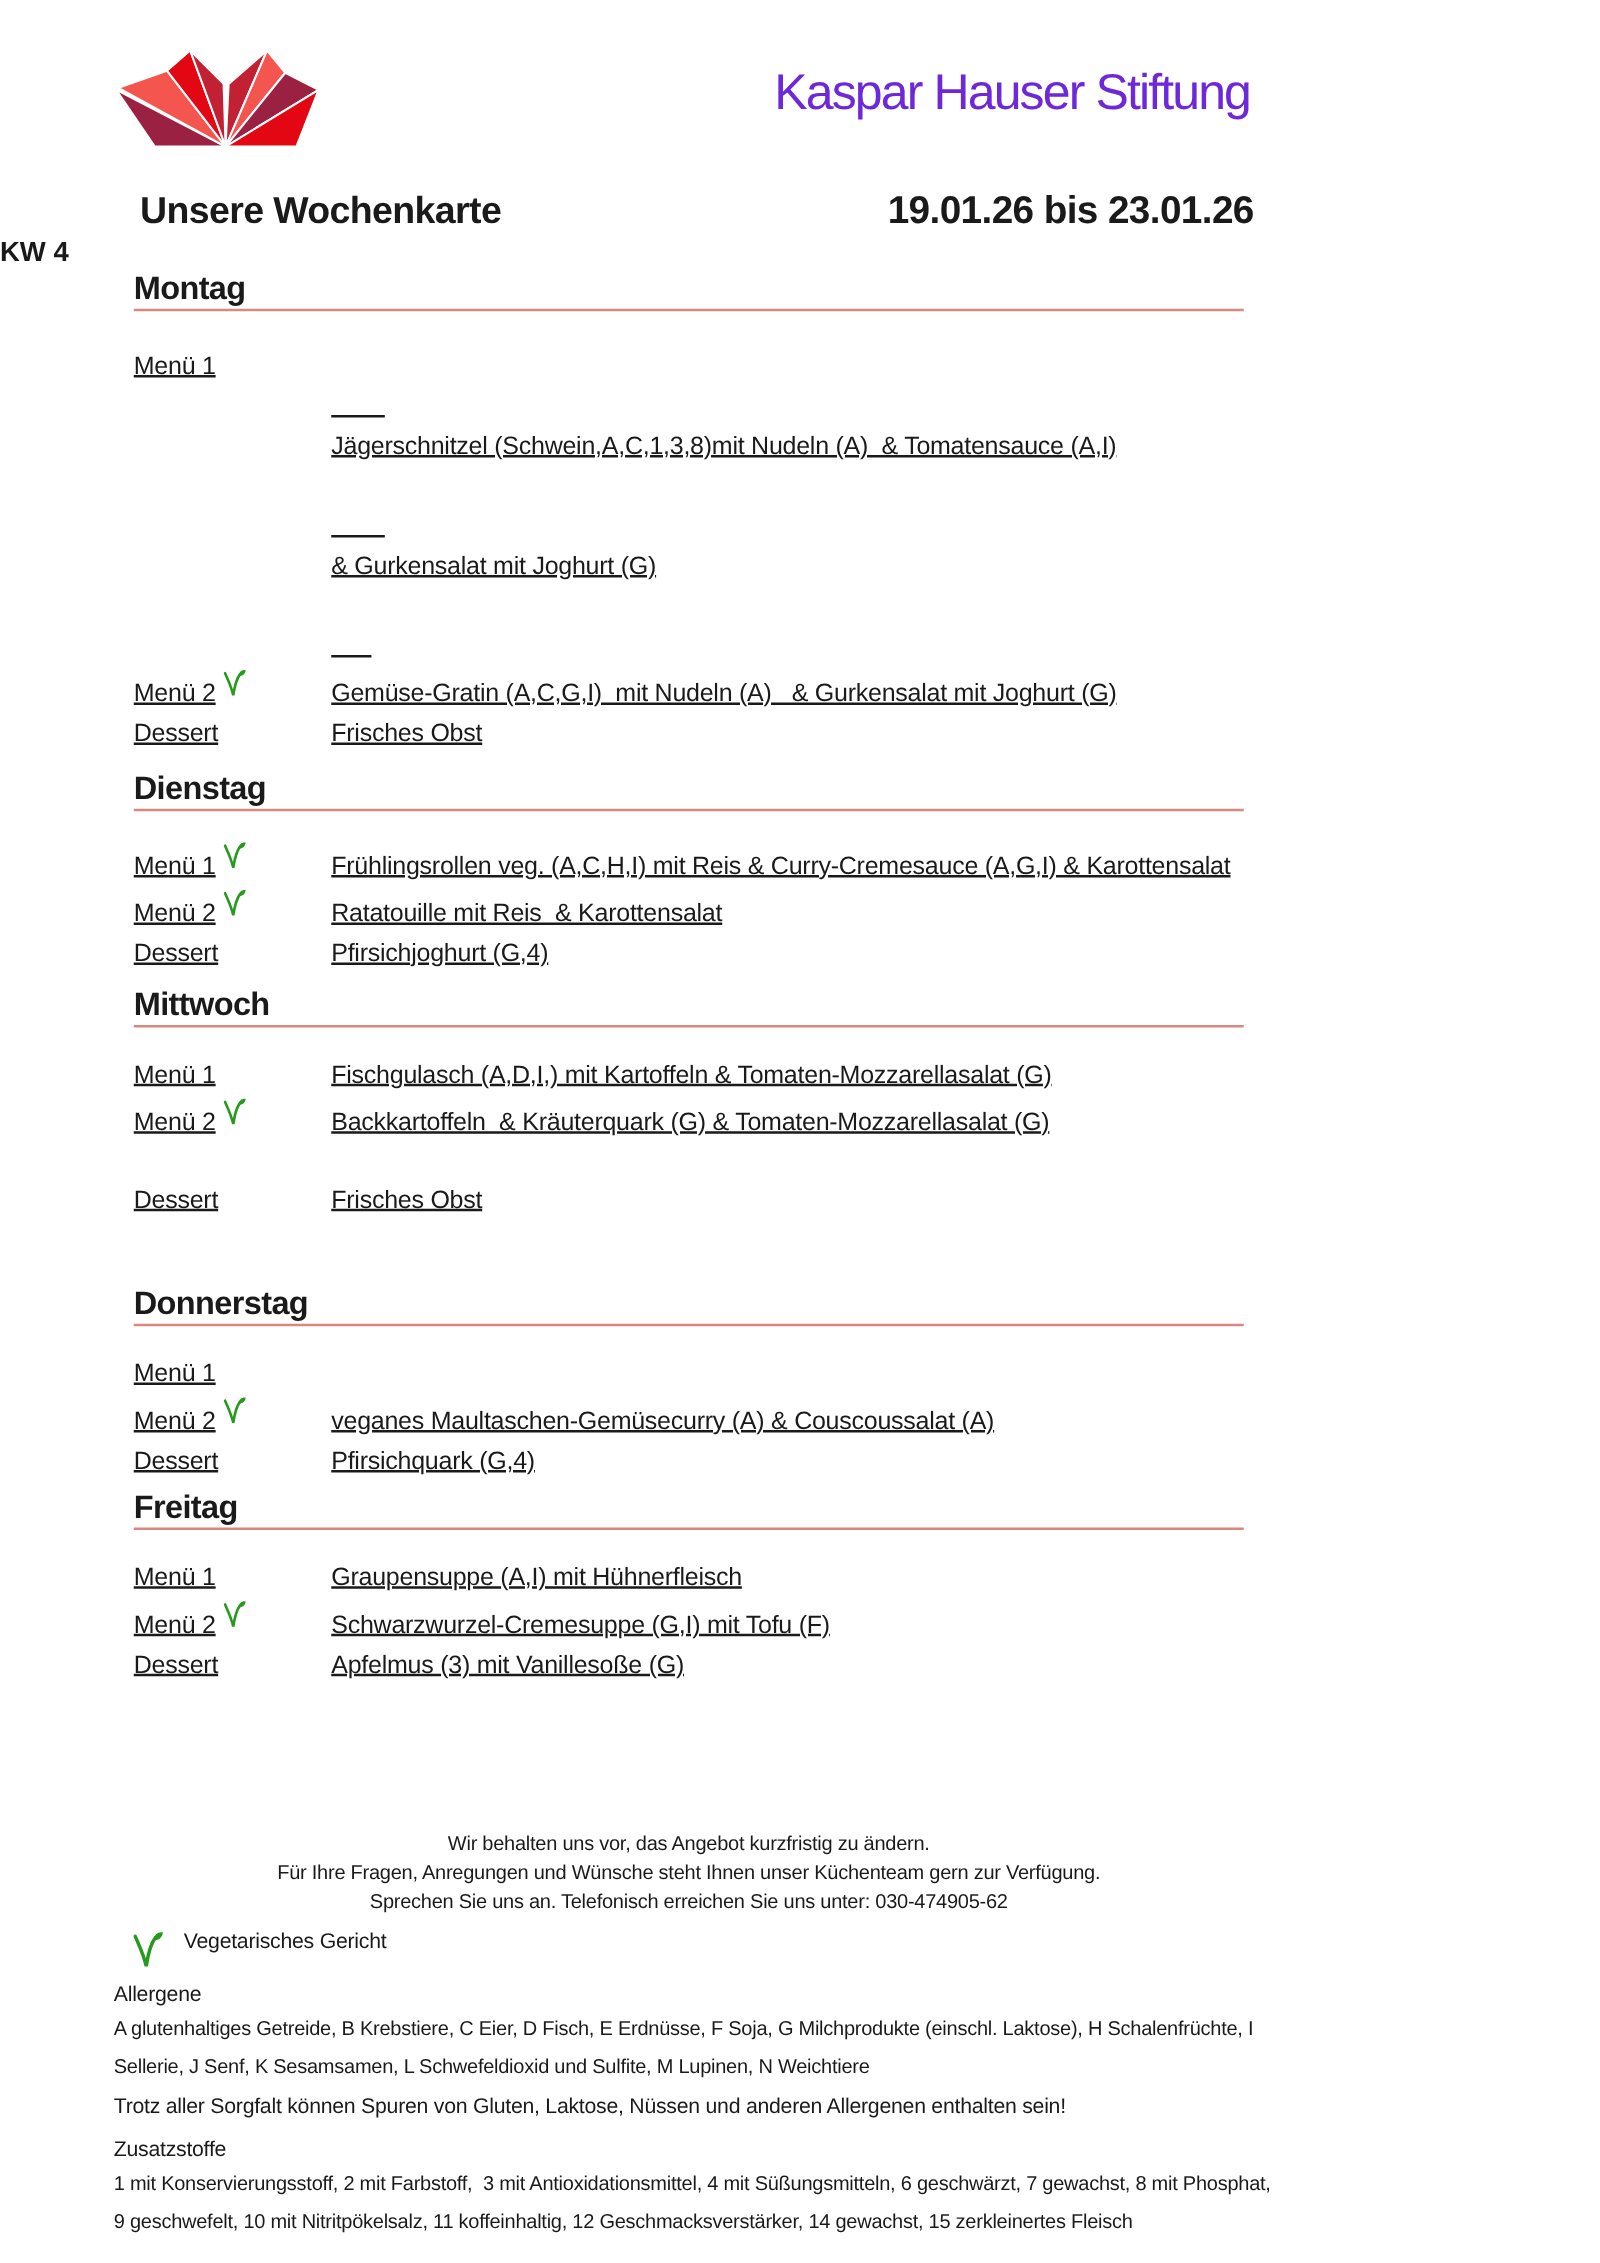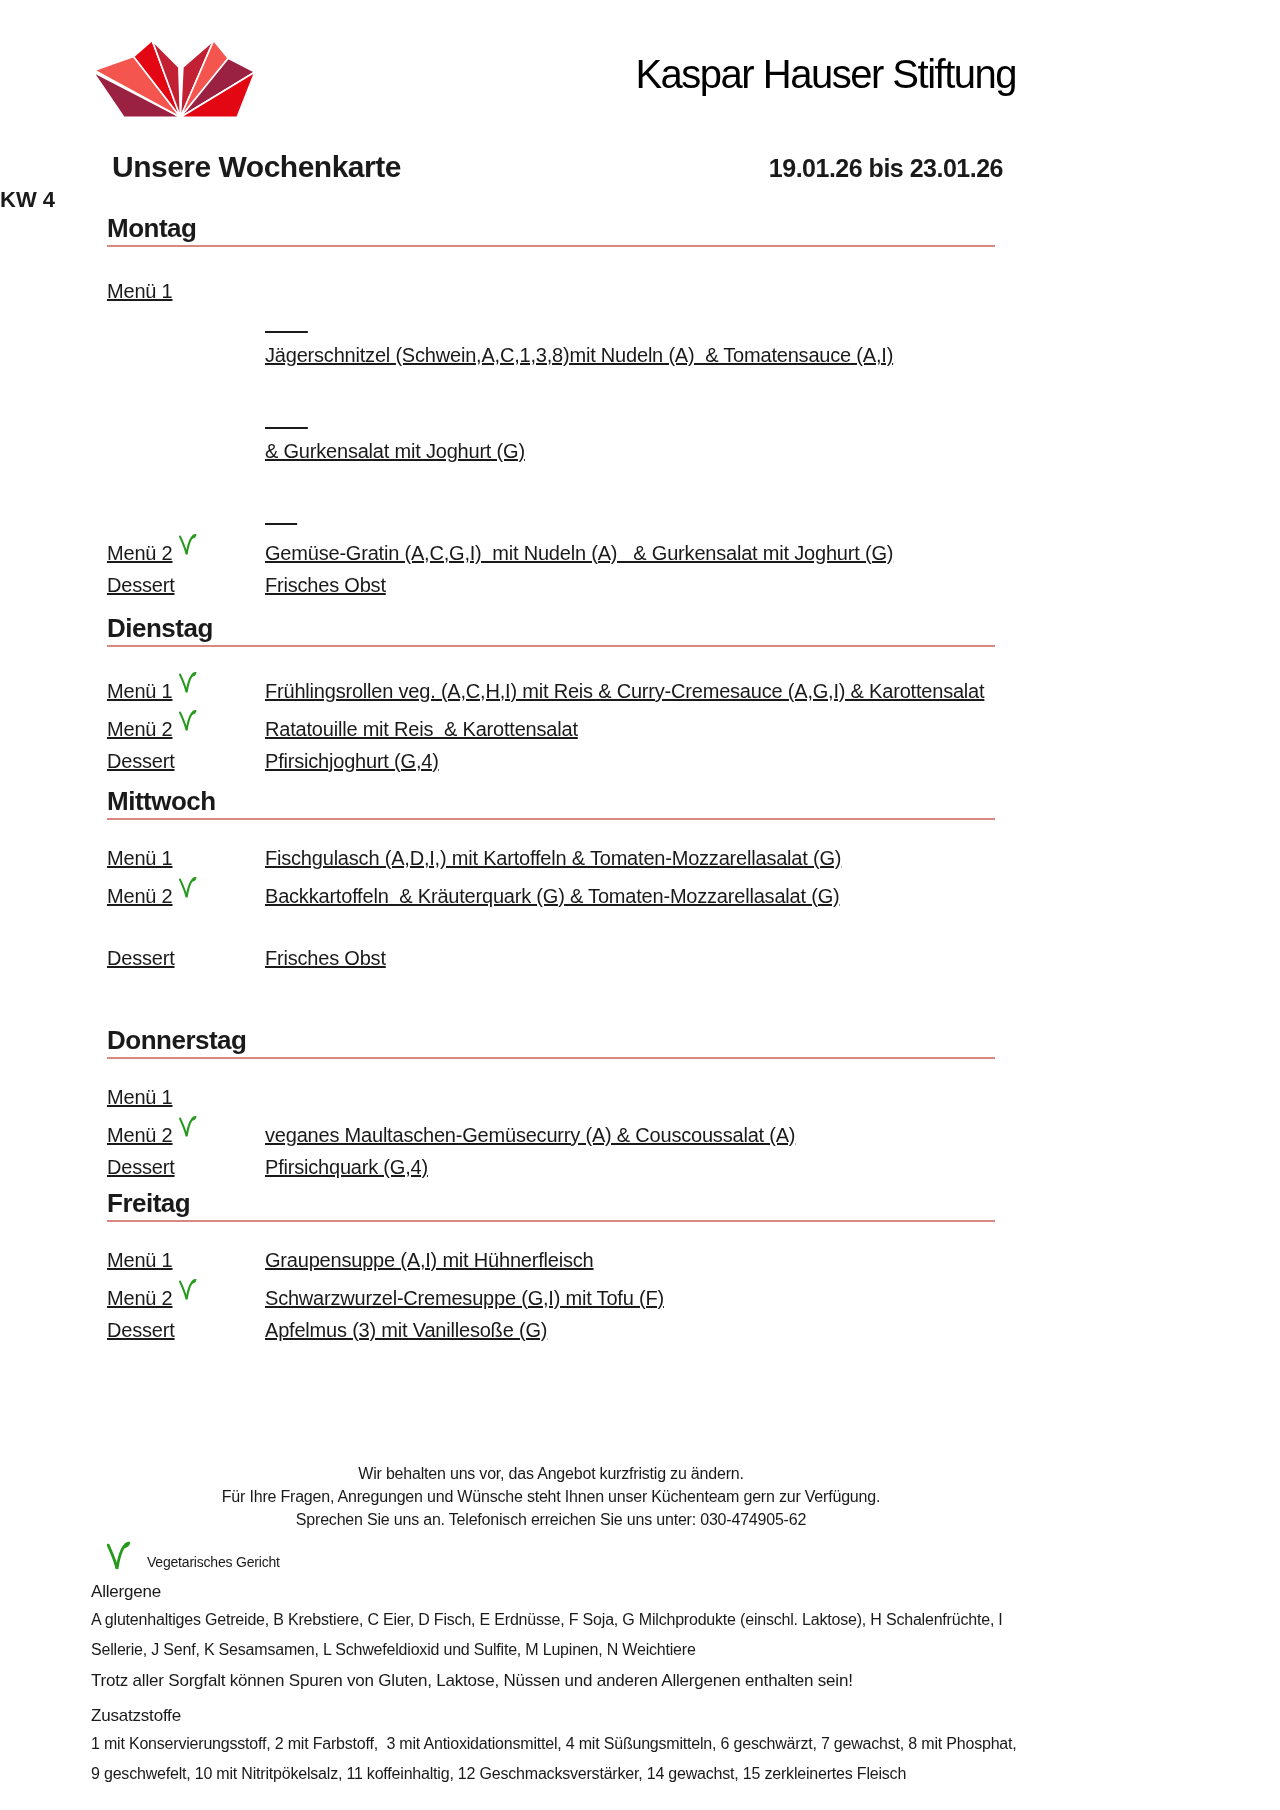--- a/index.html
+++ b/index.html
@@ -8,32 +8,32 @@
     width:1280px; height:1810px;
     font-family:"Liberation Sans","DejaVu Sans",sans-serif;
     color:#1a1a1a; overflow:hidden;
   }
   .page { position:relative; width:1280px; height:1810px; padding-top:28px; }
 
   
   .header { position:relative; height:96px; margin:0 264px 0 85px; }
   .logo { position:absolute; left:0; top:2px; }
   .org-name {
-    position:absolute; right:0; top:24px;
-    font-size:40px; font-weight:400; letter-spacing:-1.5px; color:#000000;
+    position:absolute; right:16px; top:24px;
+    font-size:40px; font-weight:400; letter-spacing:-1.5px; color:#6d28d9;
     white-space:nowrap;
   }
 
   
   .title-row {
     display:flex; justify-content:space-between; align-items:baseline;
     margin:26px 277px 0 112px;
   }
   .doc-title { font-size:30px; font-weight:700; letter-spacing:-0.5px; }
-  .date-range { font-size:25px; font-weight:700; letter-spacing:-0.5px; }
+  .date-range { font-size:31px; font-weight:700; letter-spacing:-0.5px; }
   .kw { margin-right:277px; text-align:left; font-size:22px; font-weight:700; margin-top:3px; }
 
   
   .menu-area { margin-left:107px; width:888px; }
   .day-heading {
     font-size:26px; font-weight:700; letter-spacing:-0.5px;
     border-bottom:2px solid #d98880; padding-bottom:1px;
   }
   .menu-row { display:flex; align-items:flex-start; line-height:32px; font-size:20px; letter-spacing:-0.2px;text-decoration:underline; }
   .menu-label { width:158px; flex:none; display:flex; align-items:flex-start; }
@@ -48,21 +48,21 @@
   .h-mittwoch    { margin-top:9px; }
   .h-donnerstag  { margin-top:51px; }
   .h-freitag     { margin-top:5px; }
   .rows-tight { margin-top:22px; }
 
   
   .notes { margin:116px 0 0 107px; width:888px; text-align:center; font-size:16px; line-height:23px; letter-spacing:-0.2px; }
 
   .legend { display:flex; align-items:flex-end; margin:10px 0 0 104px; }
   .legend-icon { width:27px; height:31px; flex:none; }
-  .legend-label { font-size:14px; margin:0 0 2px 16px; letter-spacing:-0.2px; }
+  .legend-label { font-size:17px; margin:0 0 13px 16px; letter-spacing:-0.2px; }
 
   .fine { margin-left:91px; width:1090px; letter-spacing:-0.2px; }
   .fine-heading { font-size:17px; margin-top:7px; line-height:26px; }
   .fine-line { font-size:16px; line-height:30px; white-space:pre-wrap; }
   .fine-warning { font-size:17px; line-height:30px; margin-top:1px; }
 </style>
 </head>
 <body>
 
 <svg width="0" height="0" style="position:absolute" aria-hidden="true">

